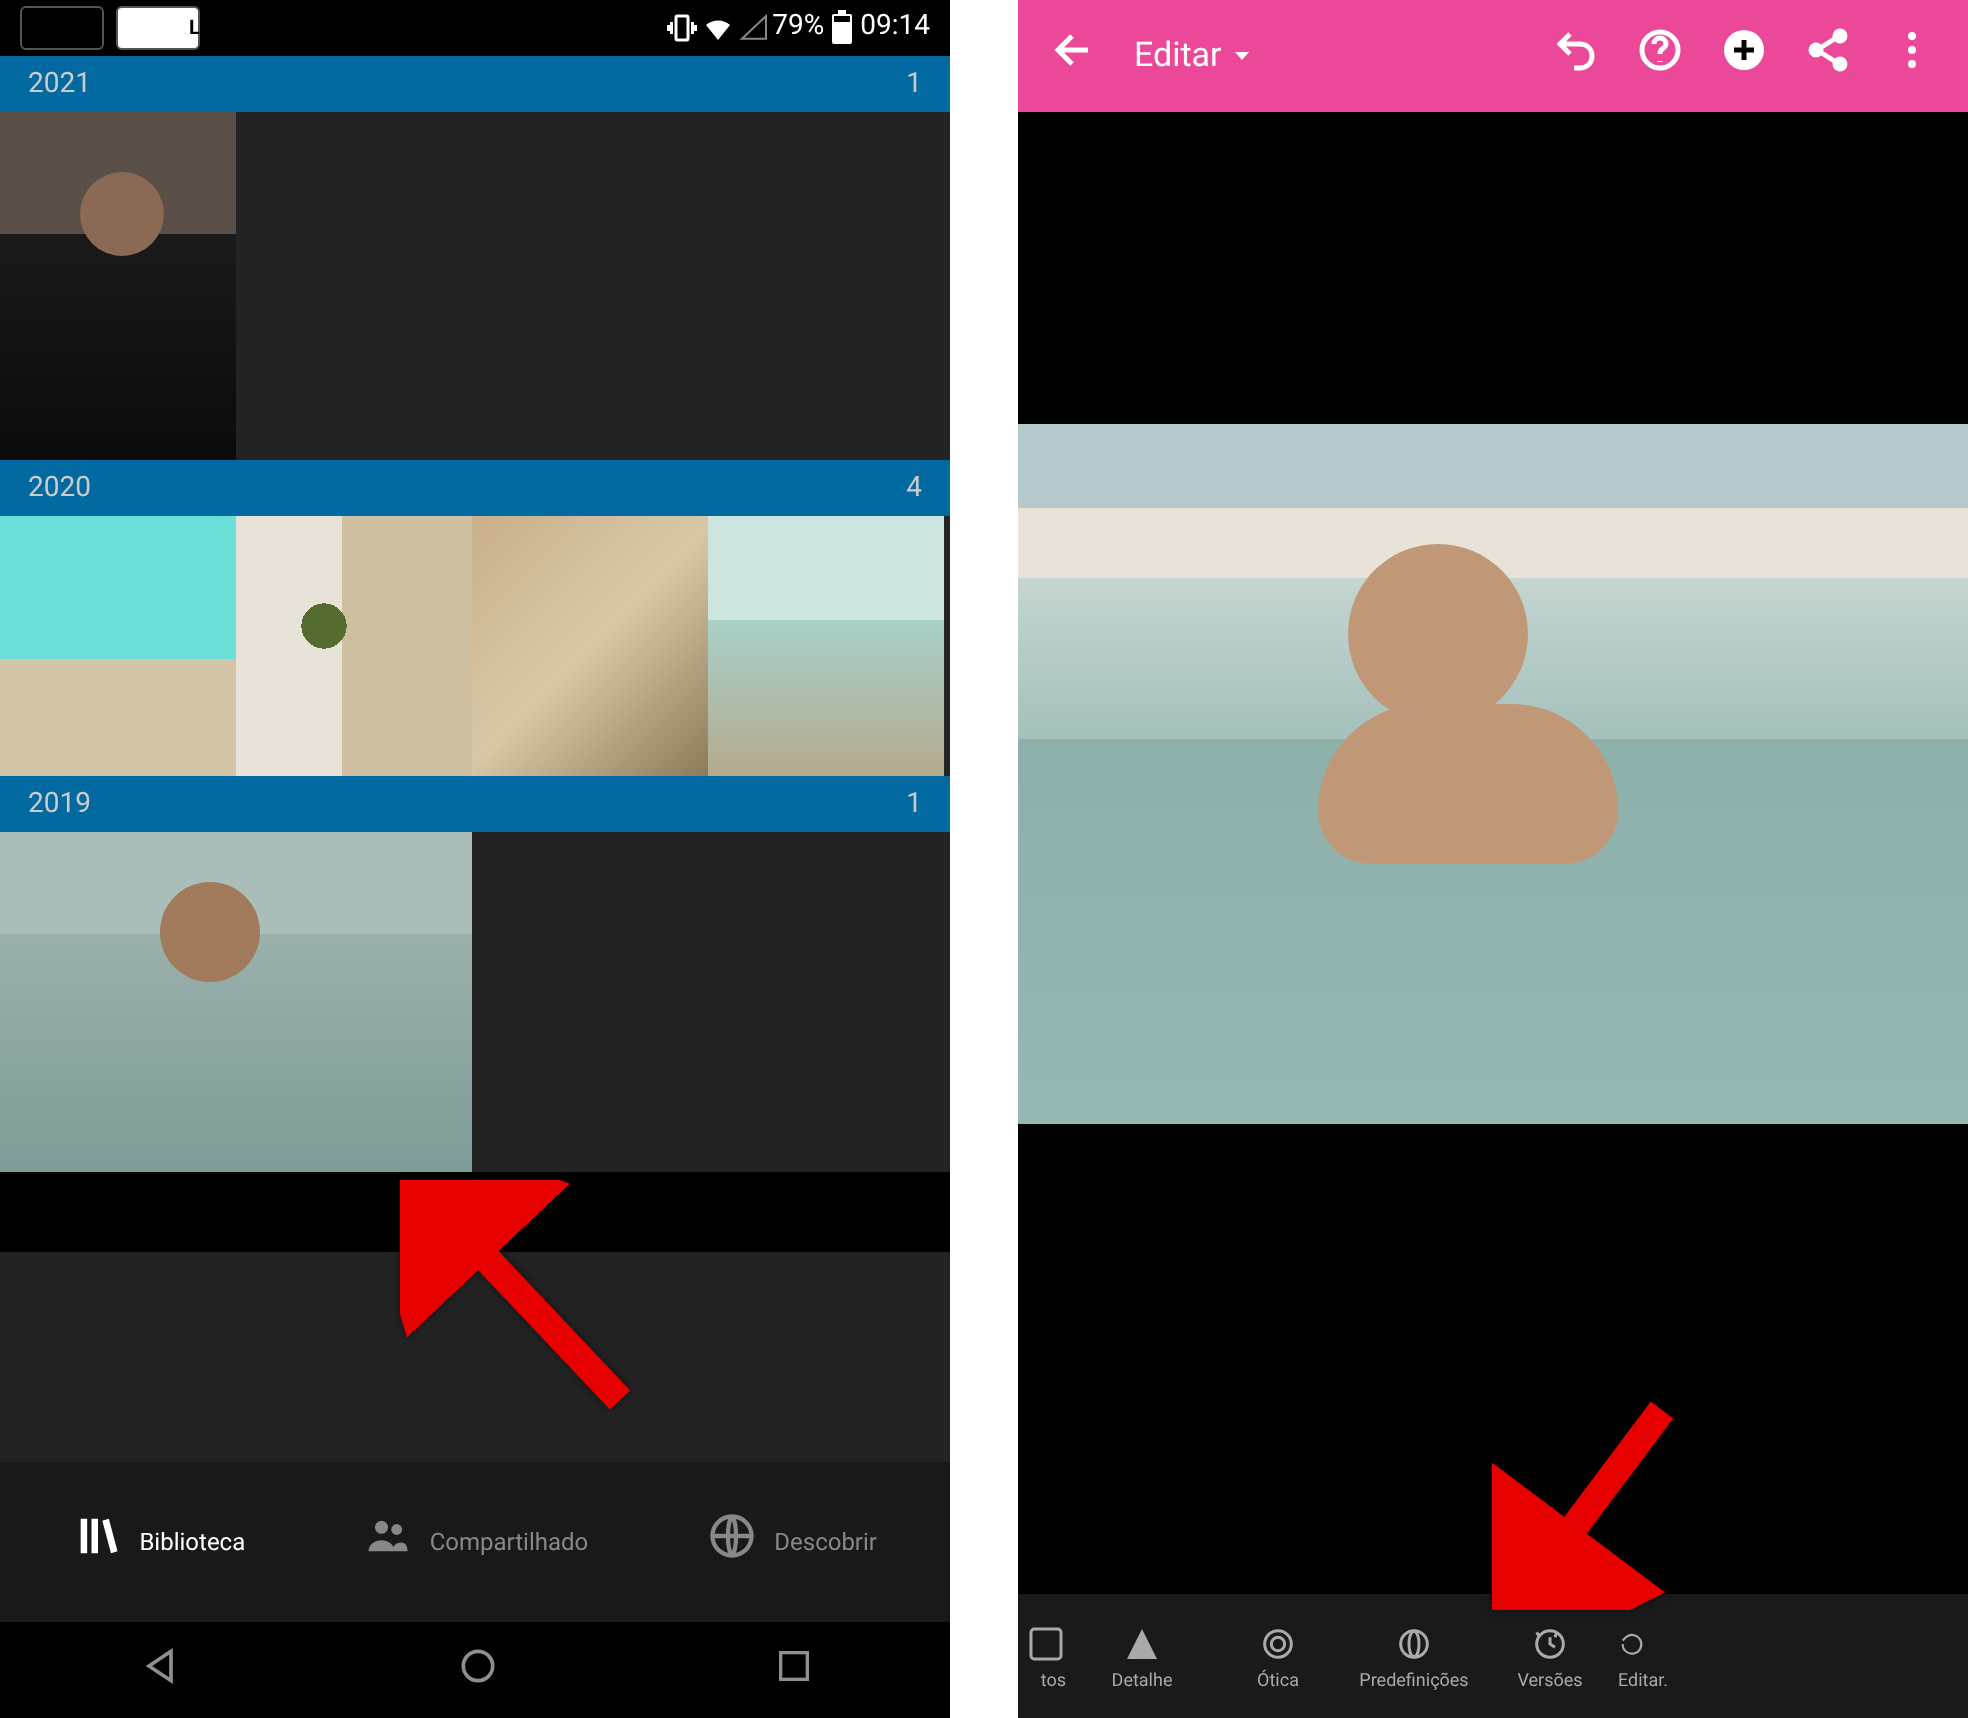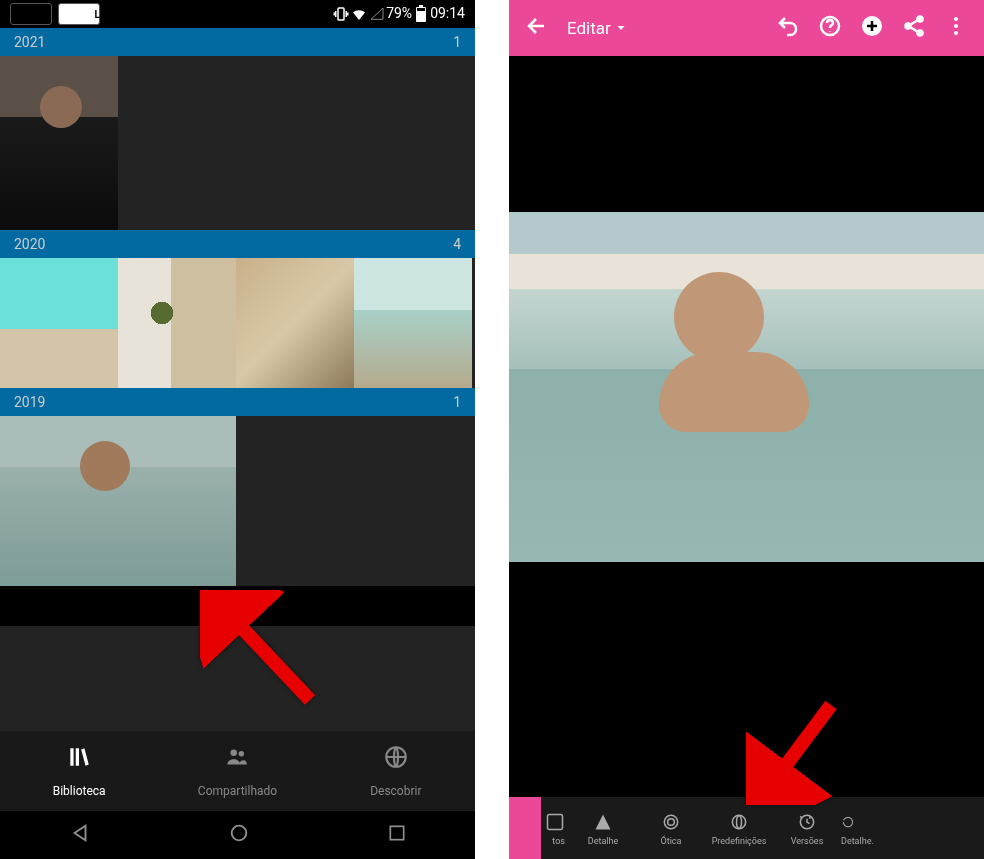--- a/index.html
+++ b/index.html
@@ -84,21 +84,21 @@
     }
     
     .bottom-nav { 
       height: 80px; 
       display: flex; 
       background: #191919;
     }
     .nav-item { 
       flex: 1; 
       display: flex; 
-      flex-direction: column; 
+      flex-direction: row; 
       align-items: center; 
       justify-content: center; 
       gap: 8px;
       color: #888; 
       font-size: 12px;
     }
     .nav-item.active { color: #fff; }
     .nav-icon { font-size: 24px; }
     
     .android-nav { 
@@ -145,21 +145,20 @@
     }
     .preview-img::after{
       content:'';position:absolute;left:150px;top:140px;width:150px;height:80px;border-radius:60px 60px 30px 30px;background:#c09878;
     }
     
     .tool-strip { 
       height: 62px; 
       background: #1a1a1a; 
       display: flex; 
       overflow: hidden;
-      margin-left: 32px;
     }
     .tool { 
       min-width: 68px; 
       display: flex; 
       flex-direction: column; 
       align-items: center; 
       justify-content: center; 
       gap: 3px;
       color: #aaa; 
       font-size: 9px;
@@ -402,21 +401,21 @@
           </svg>
       </span>
       <span>Versões</span>
     </div>
     <div class="tool partial-right">
       <span class="tool-icon">
         <svg width="14" height="20" viewBox="0 0 24 24" fill="none" stroke="#aaa" stroke-width="1.8">
             <path d="M4 12a8 8 0 1 0 3-6L4 9"></path>
           </svg>
       </span>
-      <span>Detalhe.</span>
+      <span>Editar.</span>
     </div>
   </div>
 
   <div class="arrow" style="left:237px; top:695px;">
     <svg width="100" height="110" viewBox="0 0 100 110">
       <defs>
           <marker id="ah2" markerWidth="8" markerHeight="8" refX="2" refY="4" orient="auto">
             <polygon points="0 0, 8 4, 0 8" fill="#e60000"></polygon>
           </marker>
         </defs>

